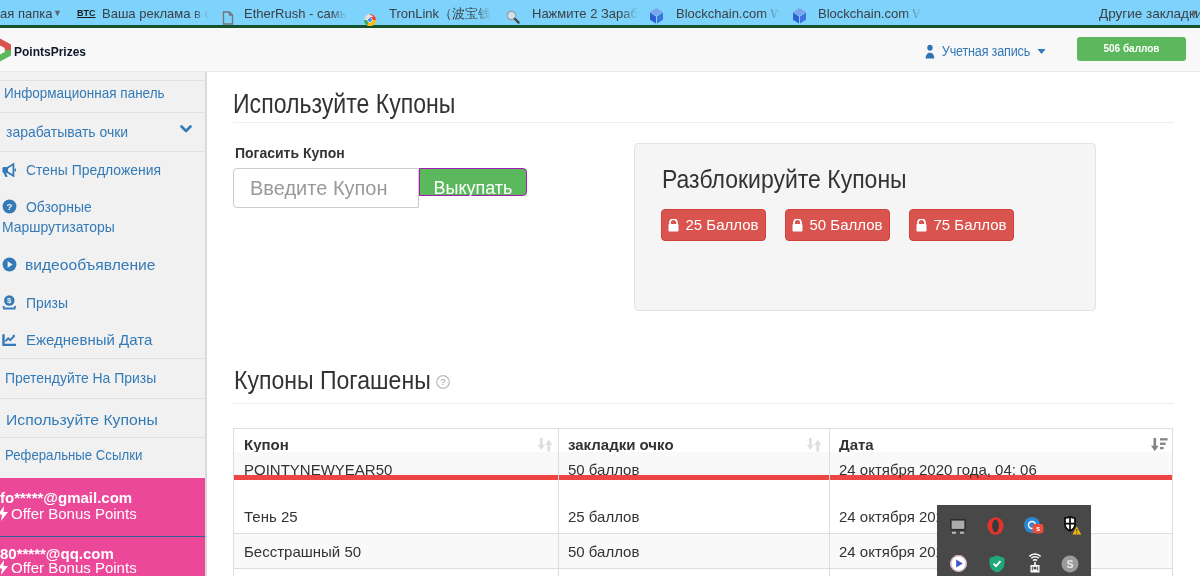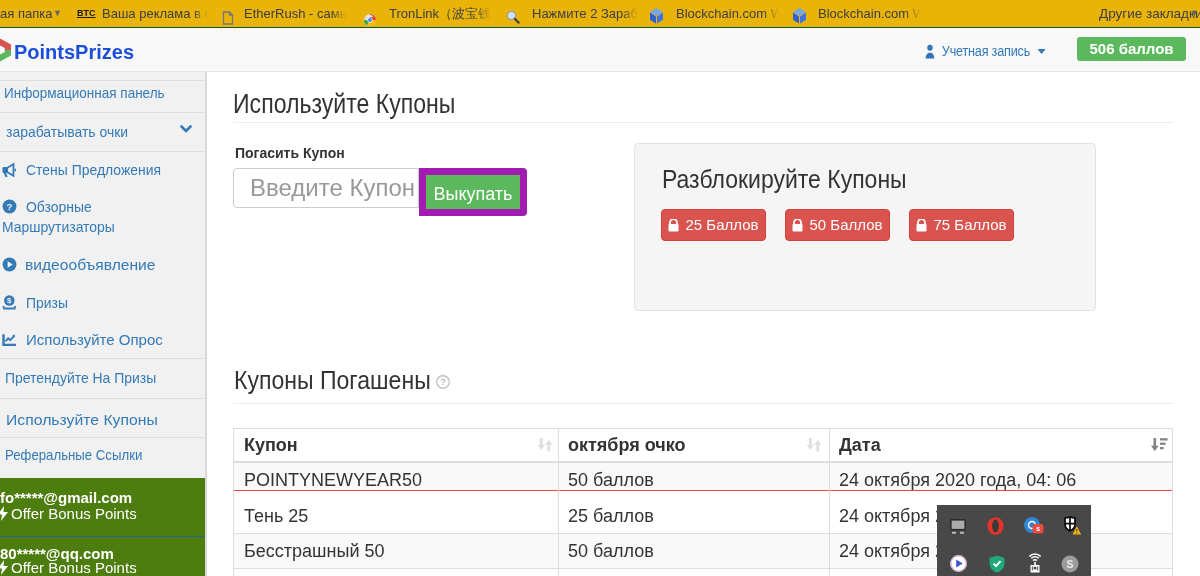--- a/index.html
+++ b/index.html
@@ -5,57 +5,57 @@
   * { margin:0; padding:0; box-sizing:border-box; }
   html,body { width:1200px; height:576px; overflow:hidden; background:#fff;
     font-family:"Liberation Sans", sans-serif; }
   #page { position:relative; width:1200px; height:576px; overflow:hidden; background:#fff; }
   .abs { position:absolute; }
   .fade { display:inline-block; overflow:hidden; white-space:nowrap;
     -webkit-mask-image:linear-gradient(90deg,#000 calc(100% - 16px),transparent);
     mask-image:linear-gradient(90deg,#000 calc(100% - 16px),transparent); }
 
   
-  #bmbar { position:absolute; left:0; top:0; width:1200px; height:28px; background:#eab308;
-    border-bottom:1px solid #14532d; font-size:13px; color:#3c4043; }
+  #bmbar { position:absolute; left:0; top:0; width:1200px; height:28px; background:#7dd3fc;
+    border-bottom:3px solid #14532d; font-size:13px; color:#3c4043; }
   .bm { position:absolute; top:0; height:27px; line-height:27px; white-space:nowrap; }
 
   
   #navbar { position:absolute; left:0; top:28px; width:1200px; height:44px; background:#f8f8f8;
     border-bottom:1px solid #e7e7e7; }
-  #brand { position:absolute; left:14px; top:13.5px; font-size:20px; font-weight:bold; color:#1d4ed8; line-height:21px; }
+  #brand { position:absolute; left:14px; top:13.5px; font-size:12px; font-weight:bold; color:#0f172a; line-height:21px; }
   #acct { position:absolute; left:925px; top:15px; color:#337ab7; font-size:14px; line-height:16px; letter-spacing:-0.2px; transform:scaleX(0.9); transform-origin:0 50%; }
   #ptsbtn { position:absolute; left:1077px; top:9px; width:109px; height:24px; background:#5cb85c;
-    border-radius:3px; color:#fff; font-size:15px; font-weight:bold; text-align:center; line-height:24px; }
+    border-radius:3px; color:#fff; font-size:10px; font-weight:bold; text-align:center; line-height:24px; }
 
   
   #sidebar { position:absolute; left:0; top:72px; width:207px; height:504px; background:#f1f1f1;
     border-right:2px solid #d9d9d9; }
   .sep { position:absolute; left:0; width:205px; height:1px; background:#e0e0e0; }
   .slink { position:absolute; color:#337ab7; font-size:15px; line-height:18px; white-space:nowrap; transform:scaleX(0.93); transform-origin:0 50%; }
   .sicon { position:absolute; left:2px; width:15px; height:15px; }
-  .bluebox { position:absolute; left:0; width:205px; background:#4d7c0f; color:#fff; }
+  .bluebox { position:absolute; left:0; width:205px; background:#ec4899; color:#fff; }
 
   
   .h1 { position:absolute; color:#333; font-size:28px; line-height:28px; white-space:nowrap; }
   .hrule { position:absolute; height:1px; background:#eee; left:233px; width:941px; }
   .lbl { position:absolute; font-size:14px; font-weight:bold; color:#333; line-height:14px; }
   #cinput { position:absolute; left:233px; top:168px; width:186px; height:40px; background:#fff;
-    border:1px solid #ccc; border-radius:4px 0 0 4px; font-size:24px; color:#999; line-height:38px; padding-left:16px; }
-  #cbtn { position:absolute; left:419px; top:168px; width:108px; height:48px; background:#5cb85c;
-    border:7px solid #a21caf; border-radius:0 4px 4px 0; color:#fff; font-size:18px; text-align:center; line-height:38px; }
+    border:1px solid #ccc; border-radius:4px 0 0 4px; font-size:20px; color:#999; line-height:38px; padding-left:16px; }
+  #cbtn { position:absolute; left:419px; top:168px; width:108px; height:28px; background:#5cb85c;
+    border:1px solid #a21caf; border-radius:0 4px 4px 0; color:#fff; font-size:18px; text-align:center; line-height:38px; }
   #well { position:absolute; left:634px; top:143px; width:462px; height:168px; background:#f5f5f5;
     border:1px solid #e3e3e3; border-radius:4px; }
   .h2w { position:absolute; color:#333; font-size:25px; line-height:25px; white-space:nowrap; }
   .rbtn { position:absolute; background:#d9534f; border:1px solid #d43f3a; border-radius:4px; height:32px;
     color:#fff; font-size:15px; line-height:30px; text-align:center; white-space:nowrap; }
 
   
   #tbl { position:absolute; left:233px; top:428px; width:940px; height:148px;
-    border:1px solid #ddd; border-bottom:none; background:#fff; font-size:18px; color:#333; }
+    border:1px solid #ddd; border-bottom:none; background:#fff; font-size:15px; color:#333; }
   .tr { position:absolute; left:0; width:938px; }
   .td { position:absolute; top:0; height:100%; line-height:35px; white-space:nowrap; }
   .vline { position:absolute; top:0; width:1px; height:100%; background:#ddd; }
 
   
   #tray { position:absolute; left:937px; top:505px; width:154px; height:71px; background:#484848; }
 </style>
 </head>
 <body>
 <div id="page">
@@ -156,21 +156,21 @@
         <text x="7.8" y="8.8" font-size="8.5" font-weight="bold" fill="#f1f1f1" text-anchor="middle" font-family="Liberation Sans">$</text>
         <path d="M1.2 14.4 h13.2 M1.6 13.4 v-1.8 M14 13.4 v-1.8" stroke="#337ab7" stroke-width="2.1"></path>
       </svg>
     <div class="slink" style="left:26px; top:222px;">Призы</div>
 
     <svg class="sicon" style="top:260px;" viewBox="0 0 16 16">
         <path d="M1.6 2.5 V13.7 H15" fill="none" stroke="#337ab7" stroke-width="2.6"></path>
         <path d="M3.6 10 L6.6 6.8 L8.8 8.8 L13 4.2" fill="none" stroke="#337ab7" stroke-width="2"></path>
         <path d="M13.8 2.6 l-0.4 3.2 -2.6-2.0 z" fill="#337ab7"></path>
       </svg>
-    <div class="slink" style="left:26px; top:259px; transform:none;">Используйте Опрос</div>
+    <div class="slink" style="left:26px; top:259px; transform:none;">Ежедневный Дата</div>
 
     <div class="sep" style="top:286px;"></div>
     <div class="slink" style="left:5px; top:297px;">Претендуйте На Призы</div>
     <div class="sep" style="top:325.5px;"></div>
     <div class="slink" style="left:6px; top:339px; transform:scaleX(1.05);">Используйте Купоны</div>
     <div class="sep" style="top:365px;"></div>
     <div class="slink" style="left:5px; top:374px; transform:scaleX(0.88);">Реферальные Ссылки</div>
 
     <div class="bluebox" style="top:406px; height:58px;">
       <div class="abs" style="left:0; top:11px; font-size:15px; font-weight:bold;">fo*****@gmail.com</div>
@@ -216,21 +216,21 @@
   <svg class="abs" style="left:436px; top:375px;" width="14" height="14" viewBox="0 0 14 14">
       <circle cx="7" cy="7" r="6.3" fill="none" stroke="#bbb" stroke-width="1.2"></circle>
       <text x="7" y="10.4" font-size="9.5" fill="#999" text-anchor="middle" font-family="Liberation Sans">?</text>
     </svg>
   <div class="hrule" style="top:403px;"></div>
 
   <div id="tbl">
 
     <div class="tr" style="top:0; height:34px; border-bottom:2px solid #ddd; font-weight:bold;">
       <div class="td" style="left:10px; line-height:32px;">Купон</div>
-      <div class="td" style="left:334px; line-height:32px;">октября очко</div>
+      <div class="td" style="left:334px; line-height:32px;">закладки очко</div>
       <div class="td" style="left:605px; line-height:32px;">Дата</div>
       <svg class="abs" style="left:303px; top:8px;" width="16" height="16" viewBox="0 0 16 16">
           <rect x="3" y="1" width="2.6" height="7.2" fill="#dedede"></rect>
           <path d="M0.7 7.8 L7.9 7.8 L4.3 13 Z" fill="#dedede"></path>
           <rect x="10.4" y="7.5" width="2.6" height="7" fill="#dedede"></rect>
           <path d="M8.1 7.9 L15.3 7.9 L11.7 2.7 Z" fill="#dedede"></path>
         </svg>
       <svg class="abs" style="left:572px; top:8px;" width="16" height="16" viewBox="0 0 16 16">
           <rect x="3" y="1" width="2.6" height="7.2" fill="#dedede"></rect>
           <path d="M0.7 7.8 L7.9 7.8 L4.3 13 Z" fill="#dedede"></path>
@@ -239,21 +239,21 @@
         </svg>
       <svg class="abs" style="left:917px; top:8px;" width="17" height="16" viewBox="0 0 17 16">
           <rect x="2.5" y="1" width="2.6" height="8.2" fill="#848484"></rect>
           <path d="M0 8.8 L7.6 8.8 L3.8 14.2 Z" fill="#848484"></path>
           <rect x="9" y="1.2" width="7.6" height="2.3" fill="#848484"></rect>
           <rect x="9" y="5.6" width="5.6" height="2.3" fill="#848484"></rect>
           <rect x="9" y="10" width="3.6" height="2.3" fill="#848484"></rect>
         </svg>
     </div>
 
-    <div class="tr" style="top:34px; height:28px; background:#f9f9f9; border-bottom:1px solid #ef4444;">
+    <div class="tr" style="top:23px; height:28px; background:#f9f9f9; border-bottom:5px solid #ef4444;">
       <div class="td" style="left:10px;">POINTYNEWYEAR50</div>
       <div class="td" style="left:334px;">50 баллов</div>
       <div class="td" style="left:605px;">24 октября 2020 года, 04: 06</div>
     </div>
     <div class="tr" style="top:70px; height:35px; border-bottom:1px solid #ddd;">
       <div class="td" style="left:10px;">Тень 25</div>
       <div class="td" style="left:334px;">25 баллов</div>
       <div class="td" style="left:605px;">24 октября 2020 года, 11: 14</div>
     </div>
     <div class="tr" style="top:105px; height:35px; background:#f9f9f9; border-bottom:1px solid #ddd;">

